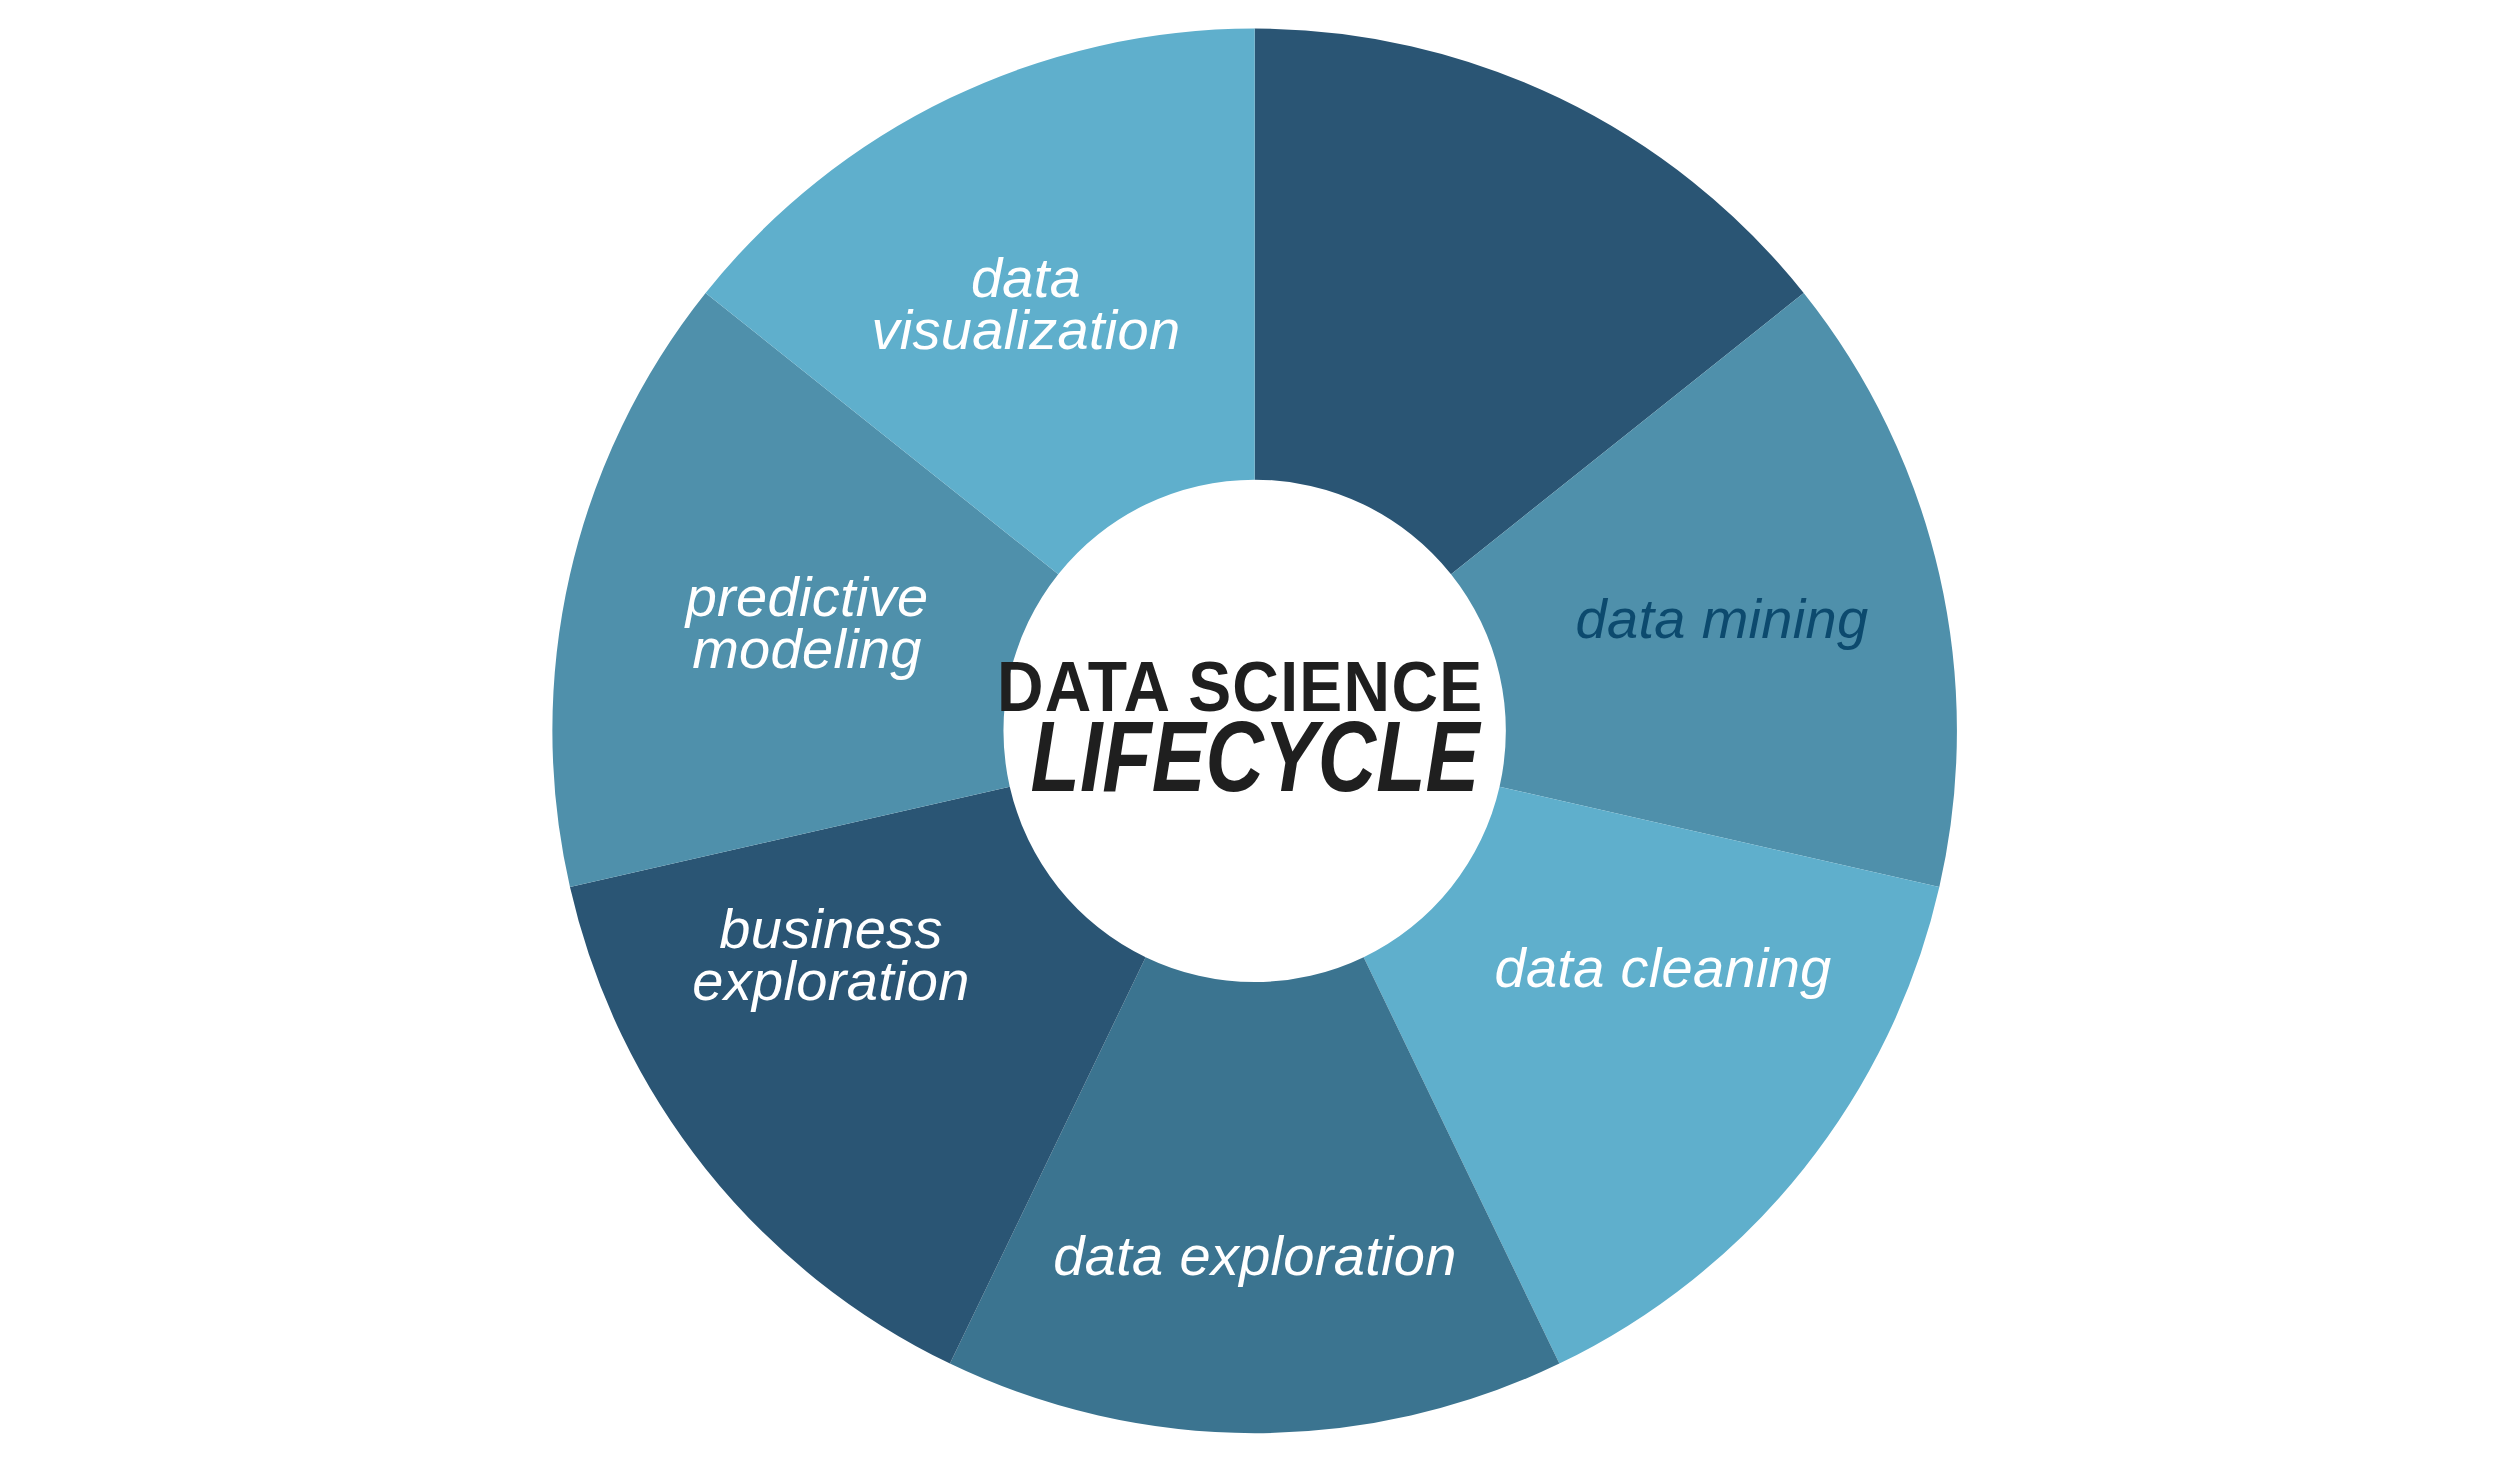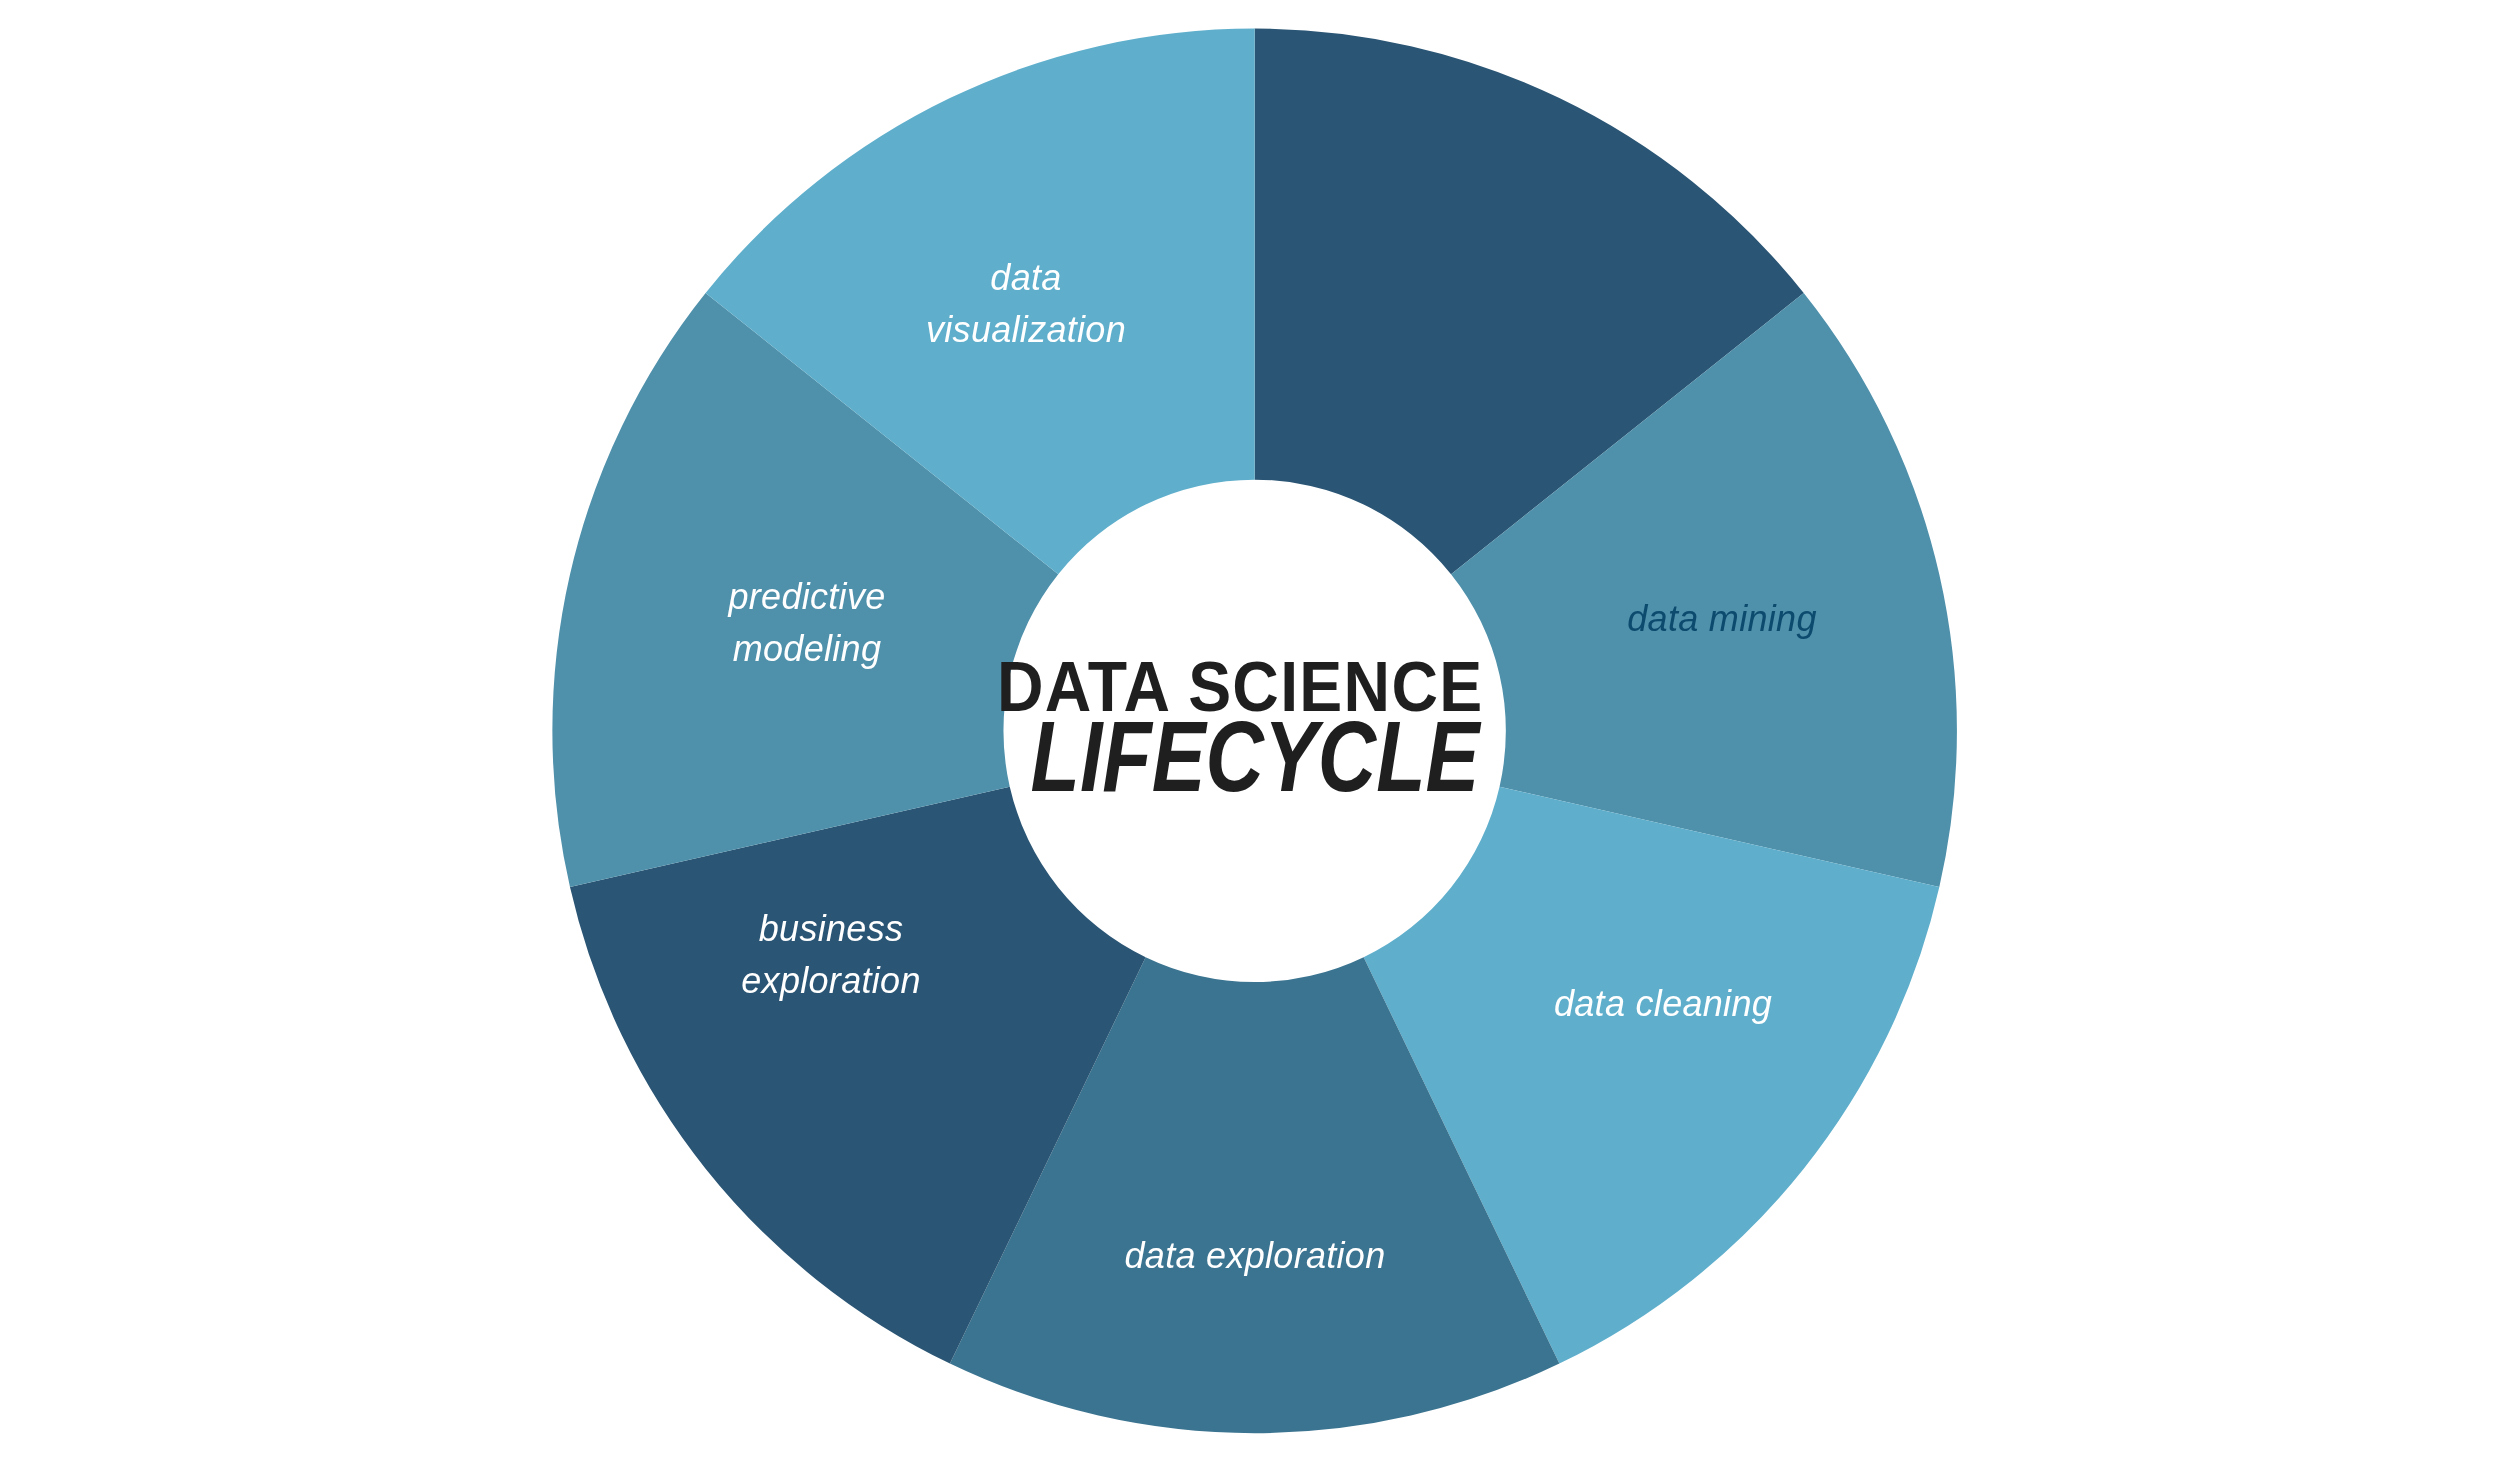--- a/index.html
+++ b/index.html
@@ -22,21 +22,21 @@
     width: 2512px;
     height: 1459px;
     display: block;
   }
   .segment-label {
     position: absolute;
     transform: translate(-50%, -50%);
     text-align: center;
     font-style: italic;
     font-weight: 400;
-    font-size: 36px;
+    font-size: 56px;
     line-height: 52px;
     letter-spacing: 0.3px;
     white-space: nowrap;
   }
   #center-title {
     position: absolute;
     left: 1255px;
     top: 652px;
     transform: translateX(-50%);
     text-align: left;
@@ -73,21 +73,21 @@
       <path d="M 1406.7609113177396 2019.007622618516 A 1040 1040 0 0 1 844.0749713309033 1313.4217713145663 L 1495.3268166683615 1164.7777874317487 A 372 372 0 0 0 1696.5952490482684 1417.1604188596998 Z" fill="#2A5574"></path>
       <path d="M 844.0749713309033 1313.4217713145663 A 1040 1040 0 0 1 1044.8952582332495 433.57060606691664 L 1567.158688521893 850.0617937085509 A 372 372 0 0 0 1495.3268166683615 1164.7777874317487 Z" fill="#4F90AB"></path>
       <path d="M 1044.895258233249 433.5706060669173 A 1040 1040 0 0 1 1857.9999999999998 42 L 1858 710 A 372 372 0 0 0 1567.1586885218928 850.0617937085512 Z" fill="#5FAFCC"></path>
     </svg>
   <div id="labels">
       <div class="segment-label" style="left: 1467px; top: 286px; color: rgb(255, 255, 255);">
       </div>
       <div class="segment-label" style="left: 1722px; top: 619px; color: #0c4a6e;">
         <div>data mining</div>
       </div>
-      <div class="segment-label" style="left: 1663px; top: 1004px; color: rgb(255, 255, 255); text-align: right;">
+      <div class="segment-label" style="left: 1663px; top: 968px; color: rgb(255, 255, 255); text-align: right;">
         <div>data cleaning</div>
       </div>
       <div class="segment-label" style="left: 1255px; top: 1216px; color: rgb(255, 255, 255); margin-top: 40px;">
         <div>data exploration</div>
       </div>
       <div class="segment-label" style="left: 831px; top: 955px; color: rgb(255, 255, 255);">
         <div>business</div>
         <div>exploration</div>
       </div>
       <div class="segment-label" style="left: 772px; top: 623px; color: rgb(255, 255, 255); margin-left: 35px;">

